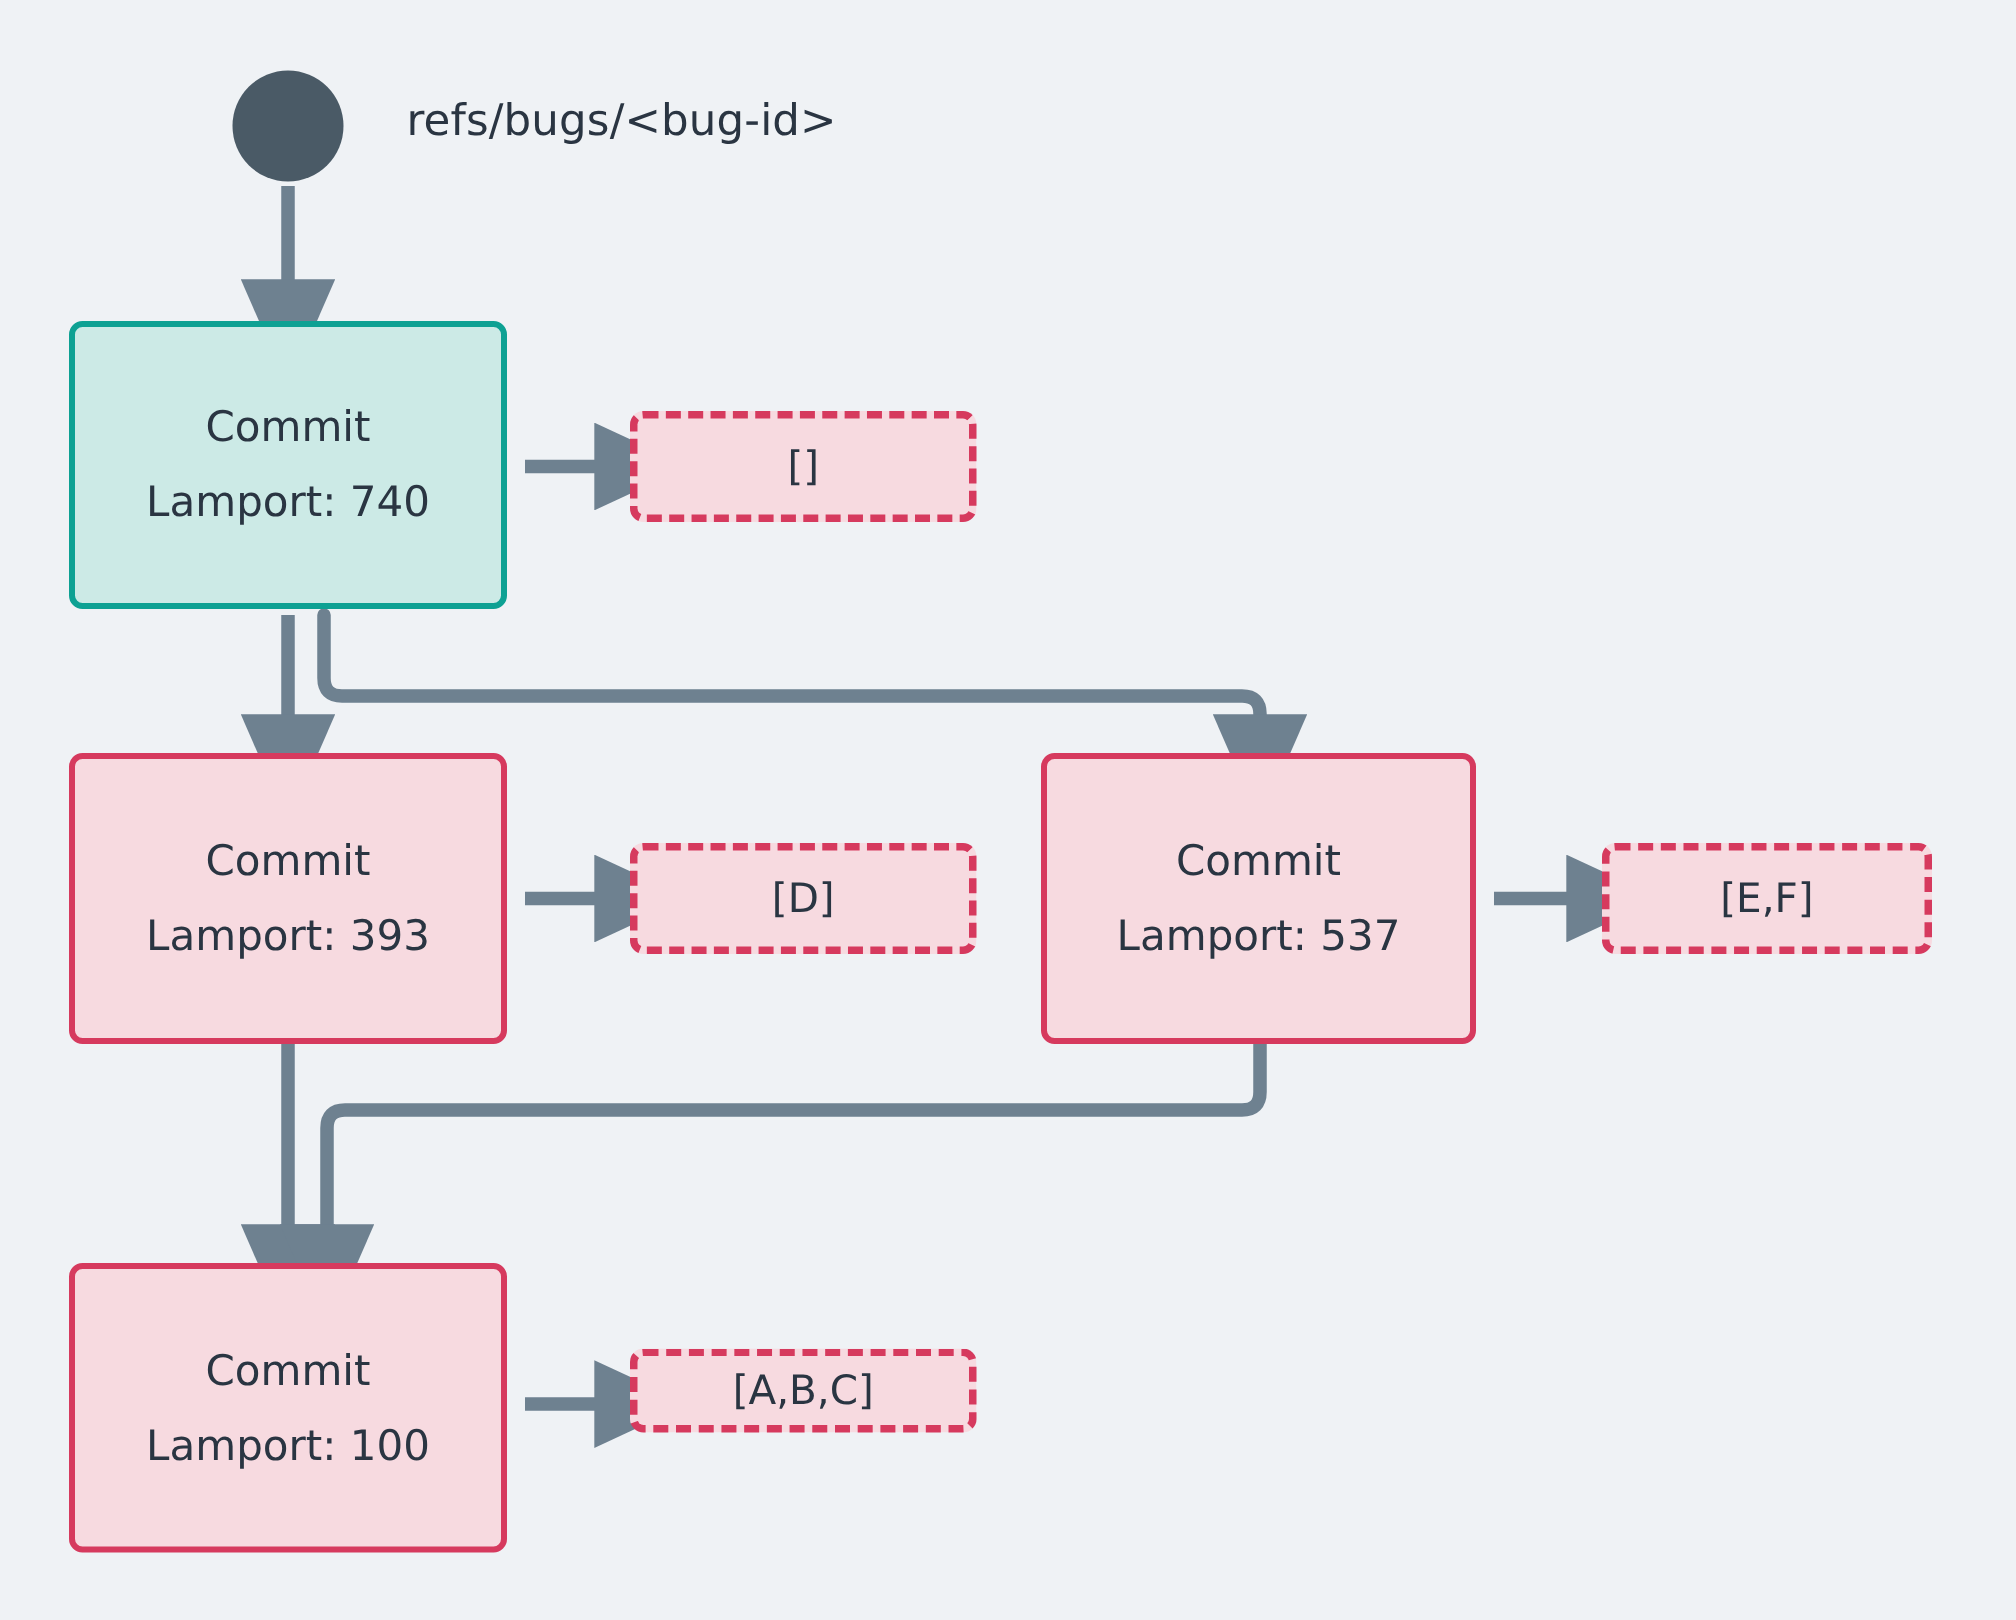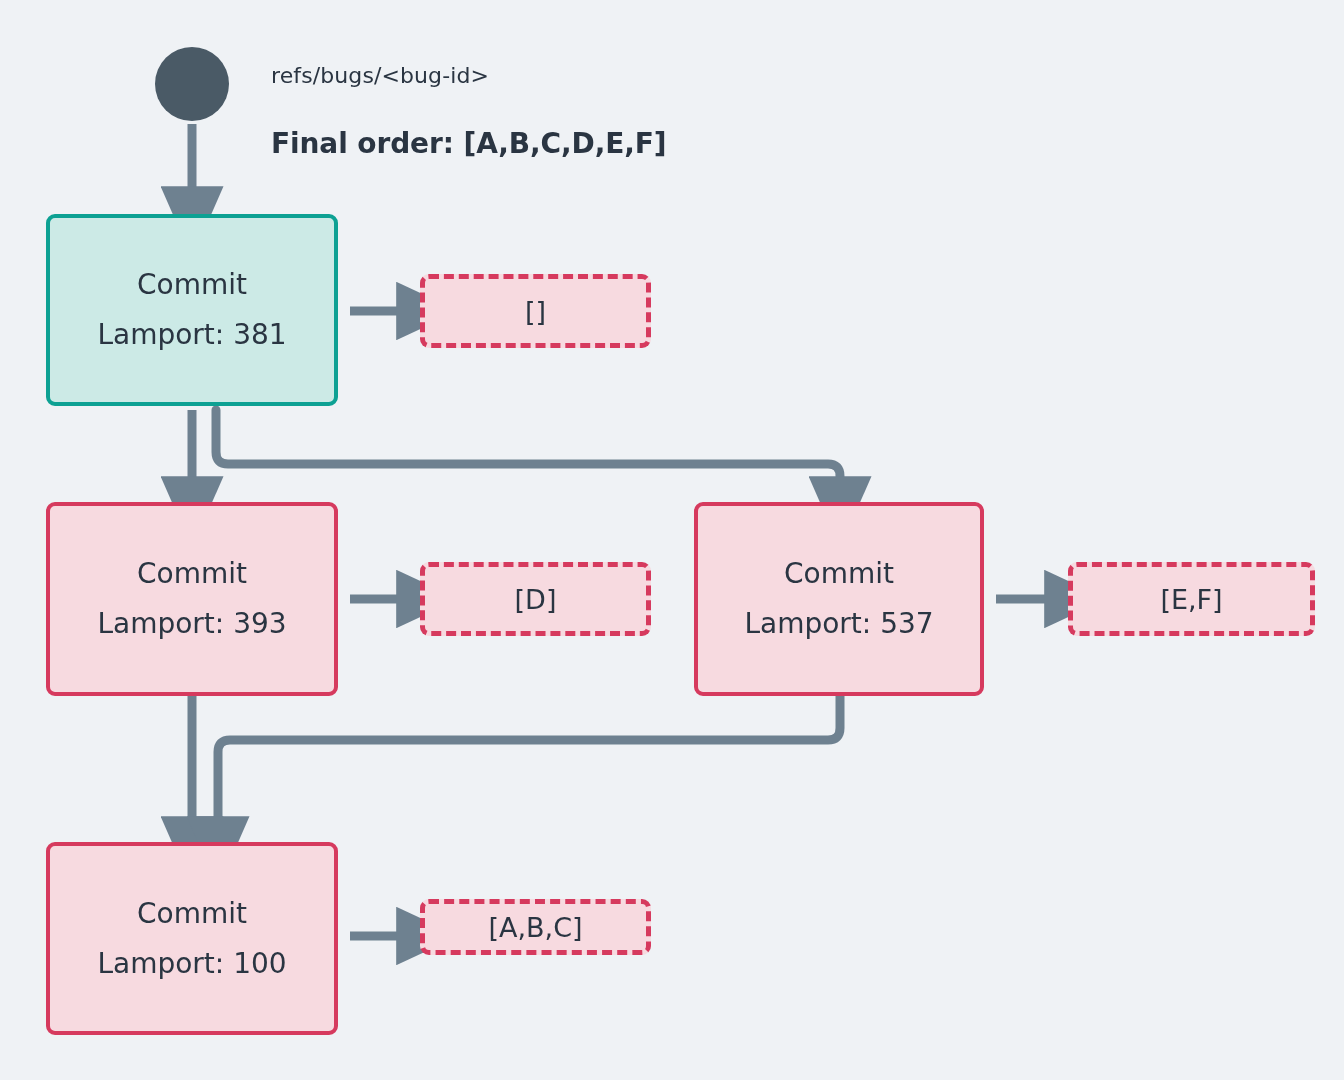--- a/index.html
+++ b/index.html
@@ -36,21 +36,21 @@
     height: 74px;
     border-radius: 50%;
     background: #4A5A66;
   }
 
   
   .ref-label {
     position: absolute;
     left: 271px;
     top: 63px;
-    font-size: 22px;
+    font-size: 29px;
     color: #2A3542;
     white-space: nowrap;
     letter-spacing: 0.1px;
   }
   .final-order {
     position: absolute;
     left: 271px;
     top: 127px;
     font-size: 28px;
     font-weight: bold;
@@ -154,43 +154,42 @@
     </g>
 
     <g>
       <path d="M350,936 L398,936" stroke="#6E8190" stroke-width="9" fill="none" marker-end="url(#arrowhead-sm)"></path>
     </g>
   </svg>
 
   <div class="root-dot"></div>
 
   <div class="ref-label">refs/bugs/&lt;bug-id&gt;</div>
-  <div class="final-order">Final order: [A,B,C,D,E,F]</div>
 
   <div class="commit-box root-commit" style="left:46px; top:214px; width:292px; height:192px;">
     <div class="commit-title">Commit</div>
-    <div class="commit-lamport">Lamport: 381</div>
+    <div class="commit-lamport">Lamport: 740</div>
   </div>
   <div class="payload-box" style="left:420px; top:274px; width:231px; height:74px;">
     <div class="payload-text">[]</div>
   </div>
 
   <div class="commit-box pending-commit" style="left:46px; top:502px; width:292px; height:194px;">
     <div class="commit-title">Commit</div>
     <div class="commit-lamport">Lamport: 393</div>
   </div>
   <div class="payload-box" style="left:420px; top:562px; width:231px; height:74px;">
     <div class="payload-text">[D]</div>
   </div>
 
   <div class="commit-box pending-commit" style="left:694px; top:502px; width:290px; height:194px;">
     <div class="commit-title">Commit</div>
     <div class="commit-lamport">Lamport: 537</div>
   </div>
-  <div class="payload-box" style="left:1068px; top:562px; width:247px; height:74px;text-align:center;">
+  <div class="payload-box" style="left:1068px; top:562px; width:220px; height:74px;text-align:center;">
     <div class="payload-text">[E,F]</div>
   </div>
 
   <div class="commit-box pending-commit" style="left:46px; top:842px; width:292px; height:193px;">
     <div class="commit-title">Commit</div>
     <div class="commit-lamport">Lamport: 100</div>
   </div>
   <div class="payload-box" style="left:420px; top:899px; width:231px; height:56px;">
     <div class="payload-text">[A,B,C]</div>
   </div>

